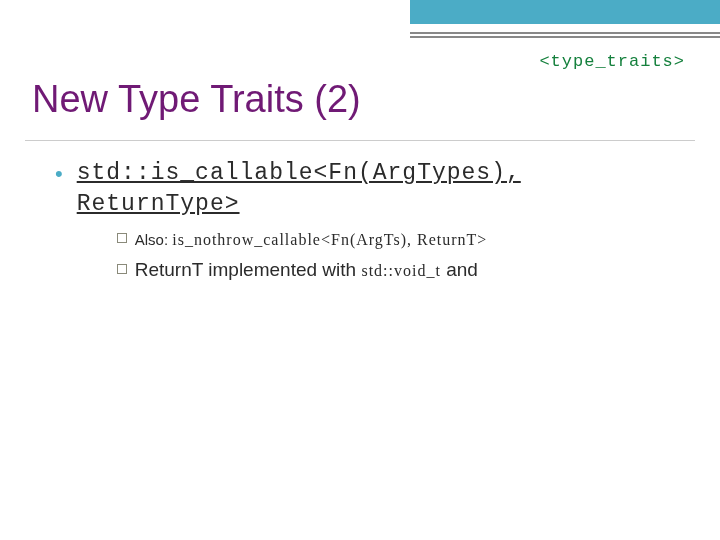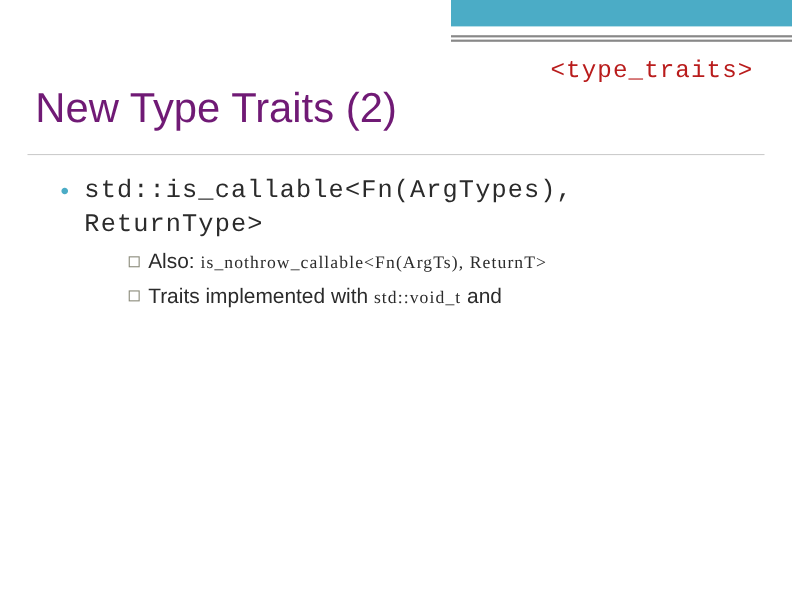--- a/index.html
+++ b/index.html
@@ -26,22 +26,22 @@
   right: 0; top: 32px;
   width: 310px;
   border-top: 2px solid #888;
   border-bottom: 2px solid #888;
   height: 6px;
 }
 .header-label {
   position: absolute;
   right: 35px; top: 52px;
   font-family: "Courier New", monospace;
-  font-size: 22px;
-  color: #b91c1c;
+  font-size: 17px;
+  color: #15803d;
   letter-spacing: 2px;
 }
 .title {
   position: absolute;
   left: 32px; top: 78px;
   font-size: 38px;
   color: #701a75;
   font-weight: 400;
 }
 .title-underline {
@@ -71,20 +71,21 @@
 .bullet-text {
   flex: 1;
 }
 .mono {
   font-family: "Courier New", monospace;
   letter-spacing: 1px;
 }
 .main-line {
   font-size: 23px;
   line-height: 1.35;
+  text-decoration: underline;
 }
 .sub-list {
   margin-left: 40px;
   margin-top: 6px;
 }
 .sub-row {
   display: flex;
   align-items: flex-start;
   margin-bottom: 4px;
 }
@@ -94,21 +95,21 @@
   margin-right: 8px;
   margin-top: 7px;
   flex-shrink: 0;
 }
 .sub-text {
   font-size: 19px;
   line-height: 1.4;
   flex: 1;
 }
 .sub-text .mono { font-size: 16px; font-family: Liberation Serif, serif; }
-.sub-text .also { font-size: 19px; }
+.sub-text .also { font-size: 15px; }
 </style>
 </head>
 <body>
 
 <div class="corner-decor">
   <div class="teal-bar"></div>
   <div class="double-line"></div>
 </div>
 
 <div class="header-label mono">&lt;type_traits&gt;</div>
@@ -124,19 +125,19 @@
       <div class="sub-list">
         <div class="sub-row">
           <div class="box"></div>
           <div class="sub-text">
             <span class="also">Also: </span><span class="mono">is_nothrow_callable&lt;Fn(ArgTs), ReturnT&gt;</span>
           </div>
         </div>
         <div class="sub-row">
           <div class="box"></div>
           <div class="sub-text">
-            <span>Traits implemented with </span><span class="mono">std::void_t</span><span>  and </span><br>
+            <span>ReturnT implemented with </span><span class="mono">std::void_t</span><span>  and </span><br>
           </div>
         </div>
       </div>
     </div>
   </div>
 </div>
 
 </body></html>

